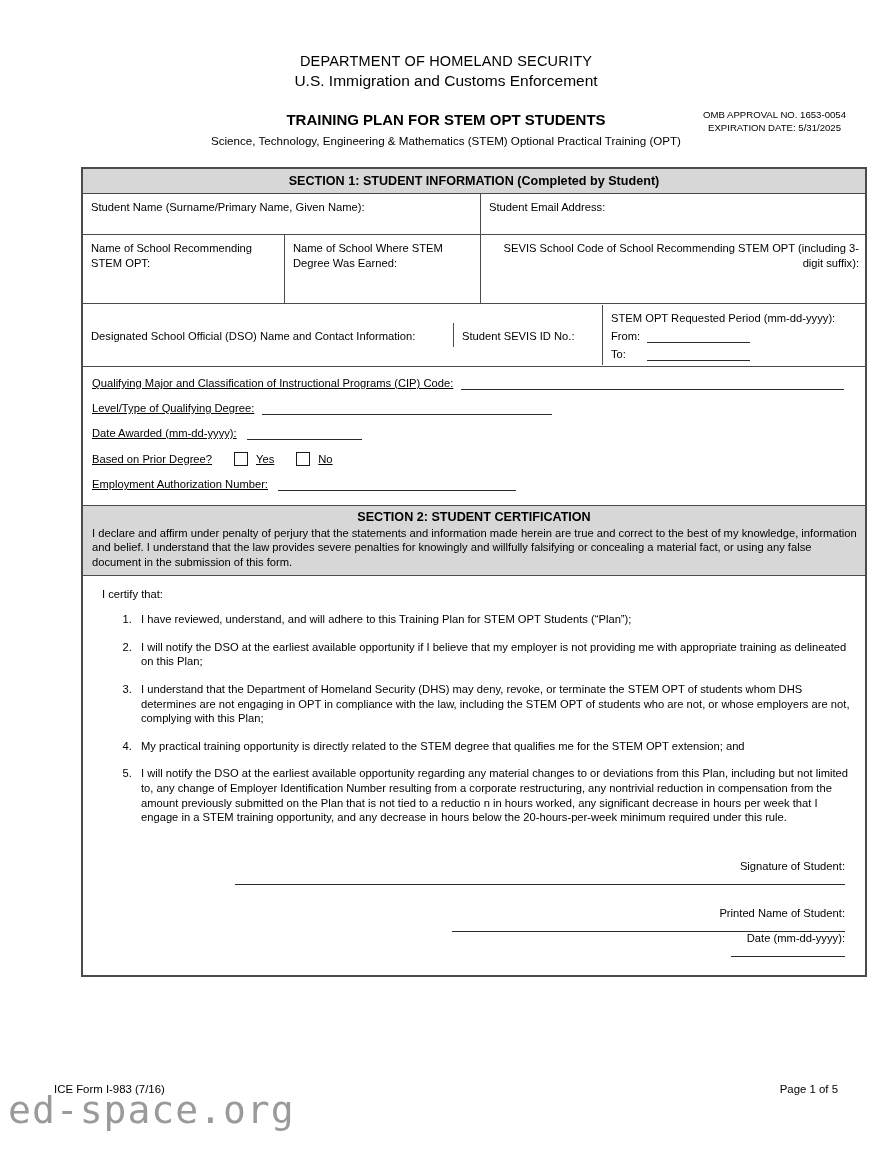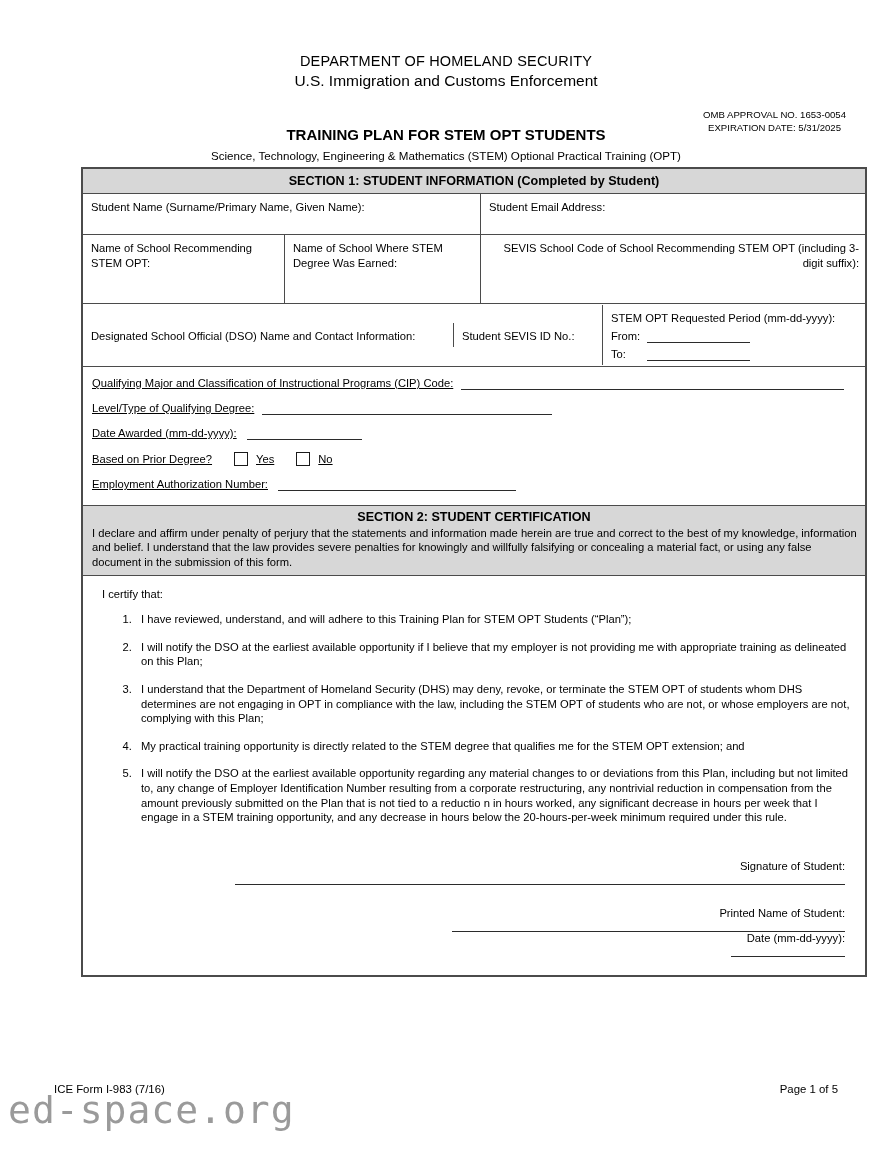--- a/index.html
+++ b/index.html
@@ -46,21 +46,21 @@
     right: 46px;
     text-align: center;
     font-size: 9.6px;
     line-height: 12.5px;
     margin-top: 44px;
   }
   .form-title {
     text-align: center;
     font-size: 15px;
     font-weight: bold;
-    margin-top: 34px;
+    margin-top: 19px;
     line-height: 19px;
   }
   .form-subtitle {
     text-align: center;
     font-size: 11.6px;
     margin-top: 4px;
     line-height: 15px;
   }
 
   

